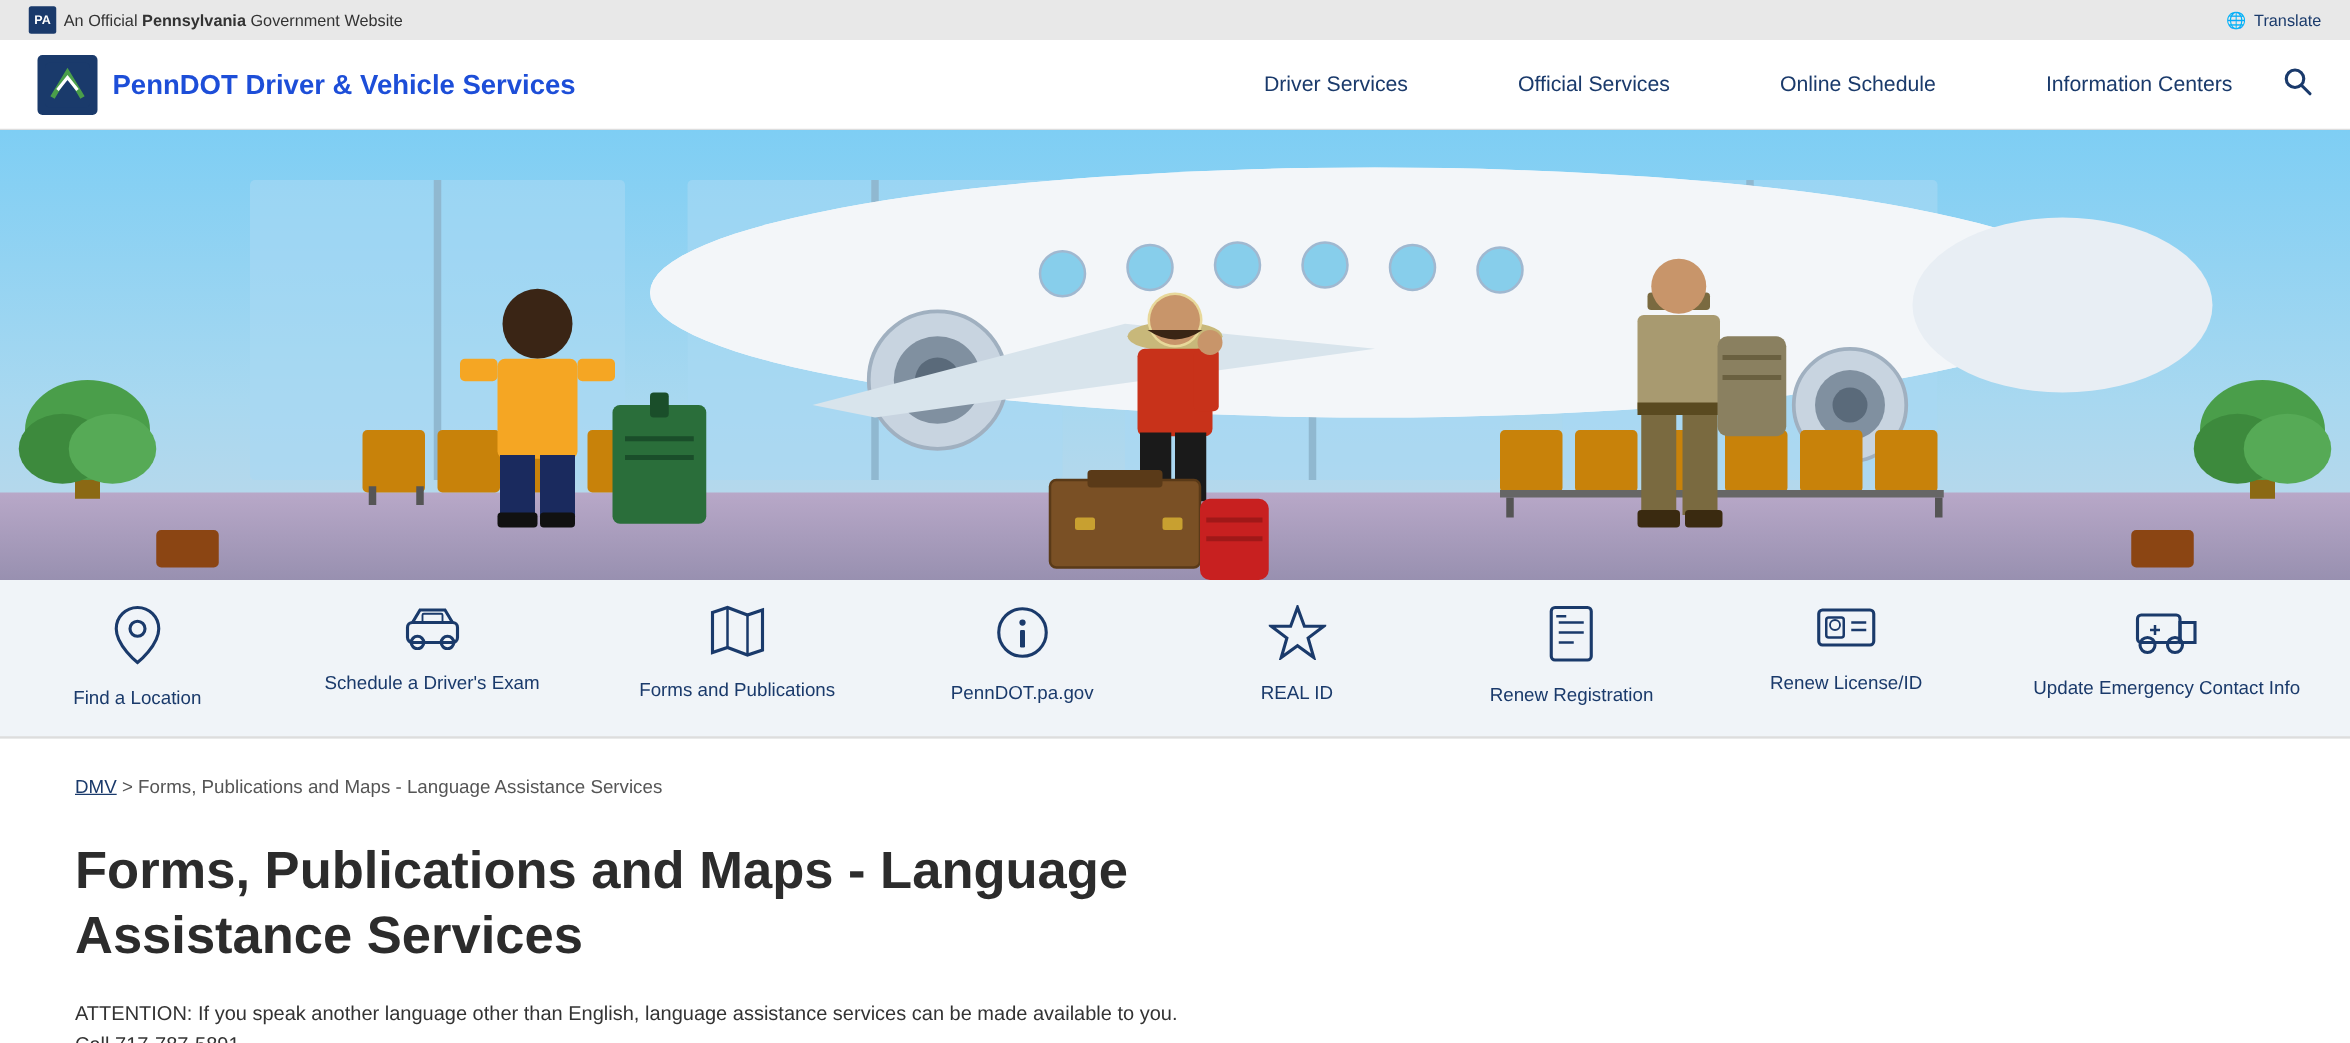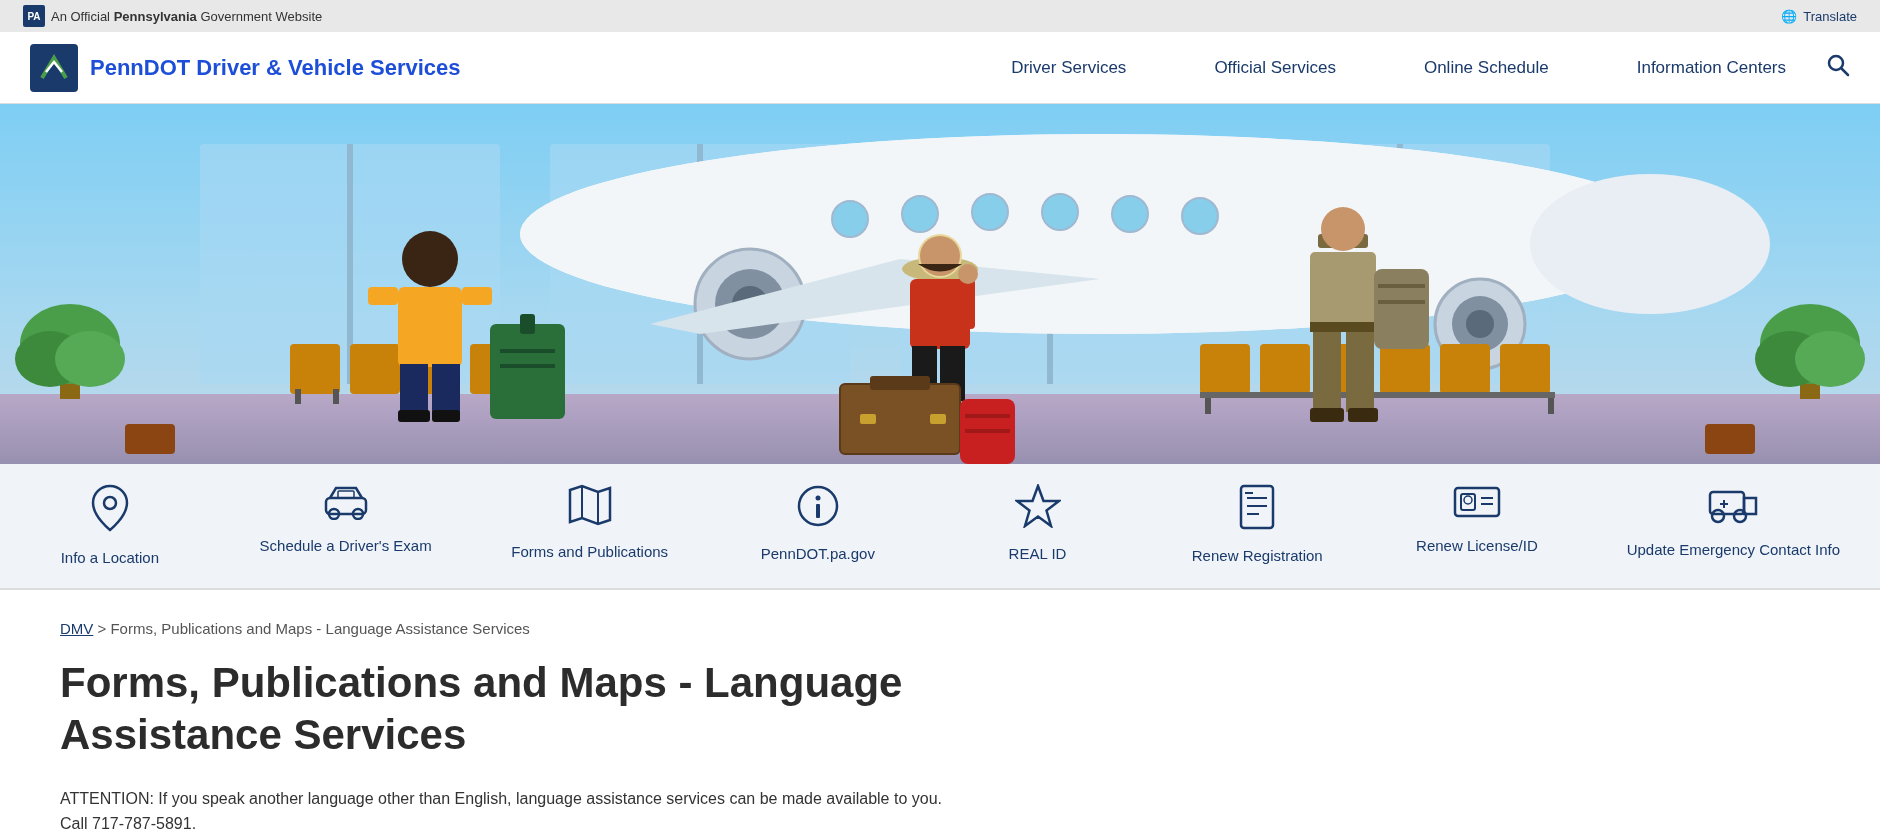--- a/index.html
+++ b/index.html
@@ -94,21 +94,21 @@
 
     
     .main-content {
       background: white;
       padding: 30px 60px 40px 60px;
       min-height: 300px;
     }
     .breadcrumb {
       font-size: 15px;
       color: #555;
-      margin-bottom: 20px;
+      margin-bottom: 32px;
     }
     .breadcrumb a { color: #1a3a6b; text-decoration: underline; cursor: pointer; }
     .breadcrumb span { color: #555; }
     .page-title {
       font-size: 42px;
       font-weight: 700;
       color: #2c2c2c;
       line-height: 1.25;
       margin-bottom: 24px;
       max-width: 900px;
@@ -326,21 +326,21 @@
 
 <div class="quick-links">
 
   <a class="quick-link-item">
     <span class="ql-icon">
       <svg width="40" height="48" viewBox="0 0 40 48" fill="none">
         <path d="M20 2C10.6 2 3 9.6 3 19c0 13.5 17 27 17 27s17-13.5 17-27C37 9.6 29.4 2 20 2z" stroke="#1a3a6b" stroke-width="2.5" fill="none"></path>
         <circle cx="20" cy="19" r="6" stroke="#1a3a6b" stroke-width="2.5" fill="none"></circle>
       </svg>
     </span>
-    <span class="ql-label">Info a Location</span>
+    <span class="ql-label">Find a Location</span>
   </a>
 
   <a class="quick-link-item">
     <span class="ql-icon">
       <svg width="48" height="36" viewBox="0 0 48 36" fill="none">
         <rect x="4" y="14" width="40" height="16" rx="4" stroke="#1a3a6b" stroke-width="2.5" fill="none"></rect>
         <path d="M8 14 L14 4 H34 L40 14" stroke="#1a3a6b" stroke-width="2.5" fill="none"></path>
         <circle cx="12" cy="30" r="5" stroke="#1a3a6b" stroke-width="2.5" fill="none"></circle>
         <circle cx="36" cy="30" r="5" stroke="#1a3a6b" stroke-width="2.5" fill="none"></circle>
         <rect x="16" y="7" width="16" height="7" rx="1" stroke="#1a3a6b" stroke-width="1.5" fill="none"></rect>

